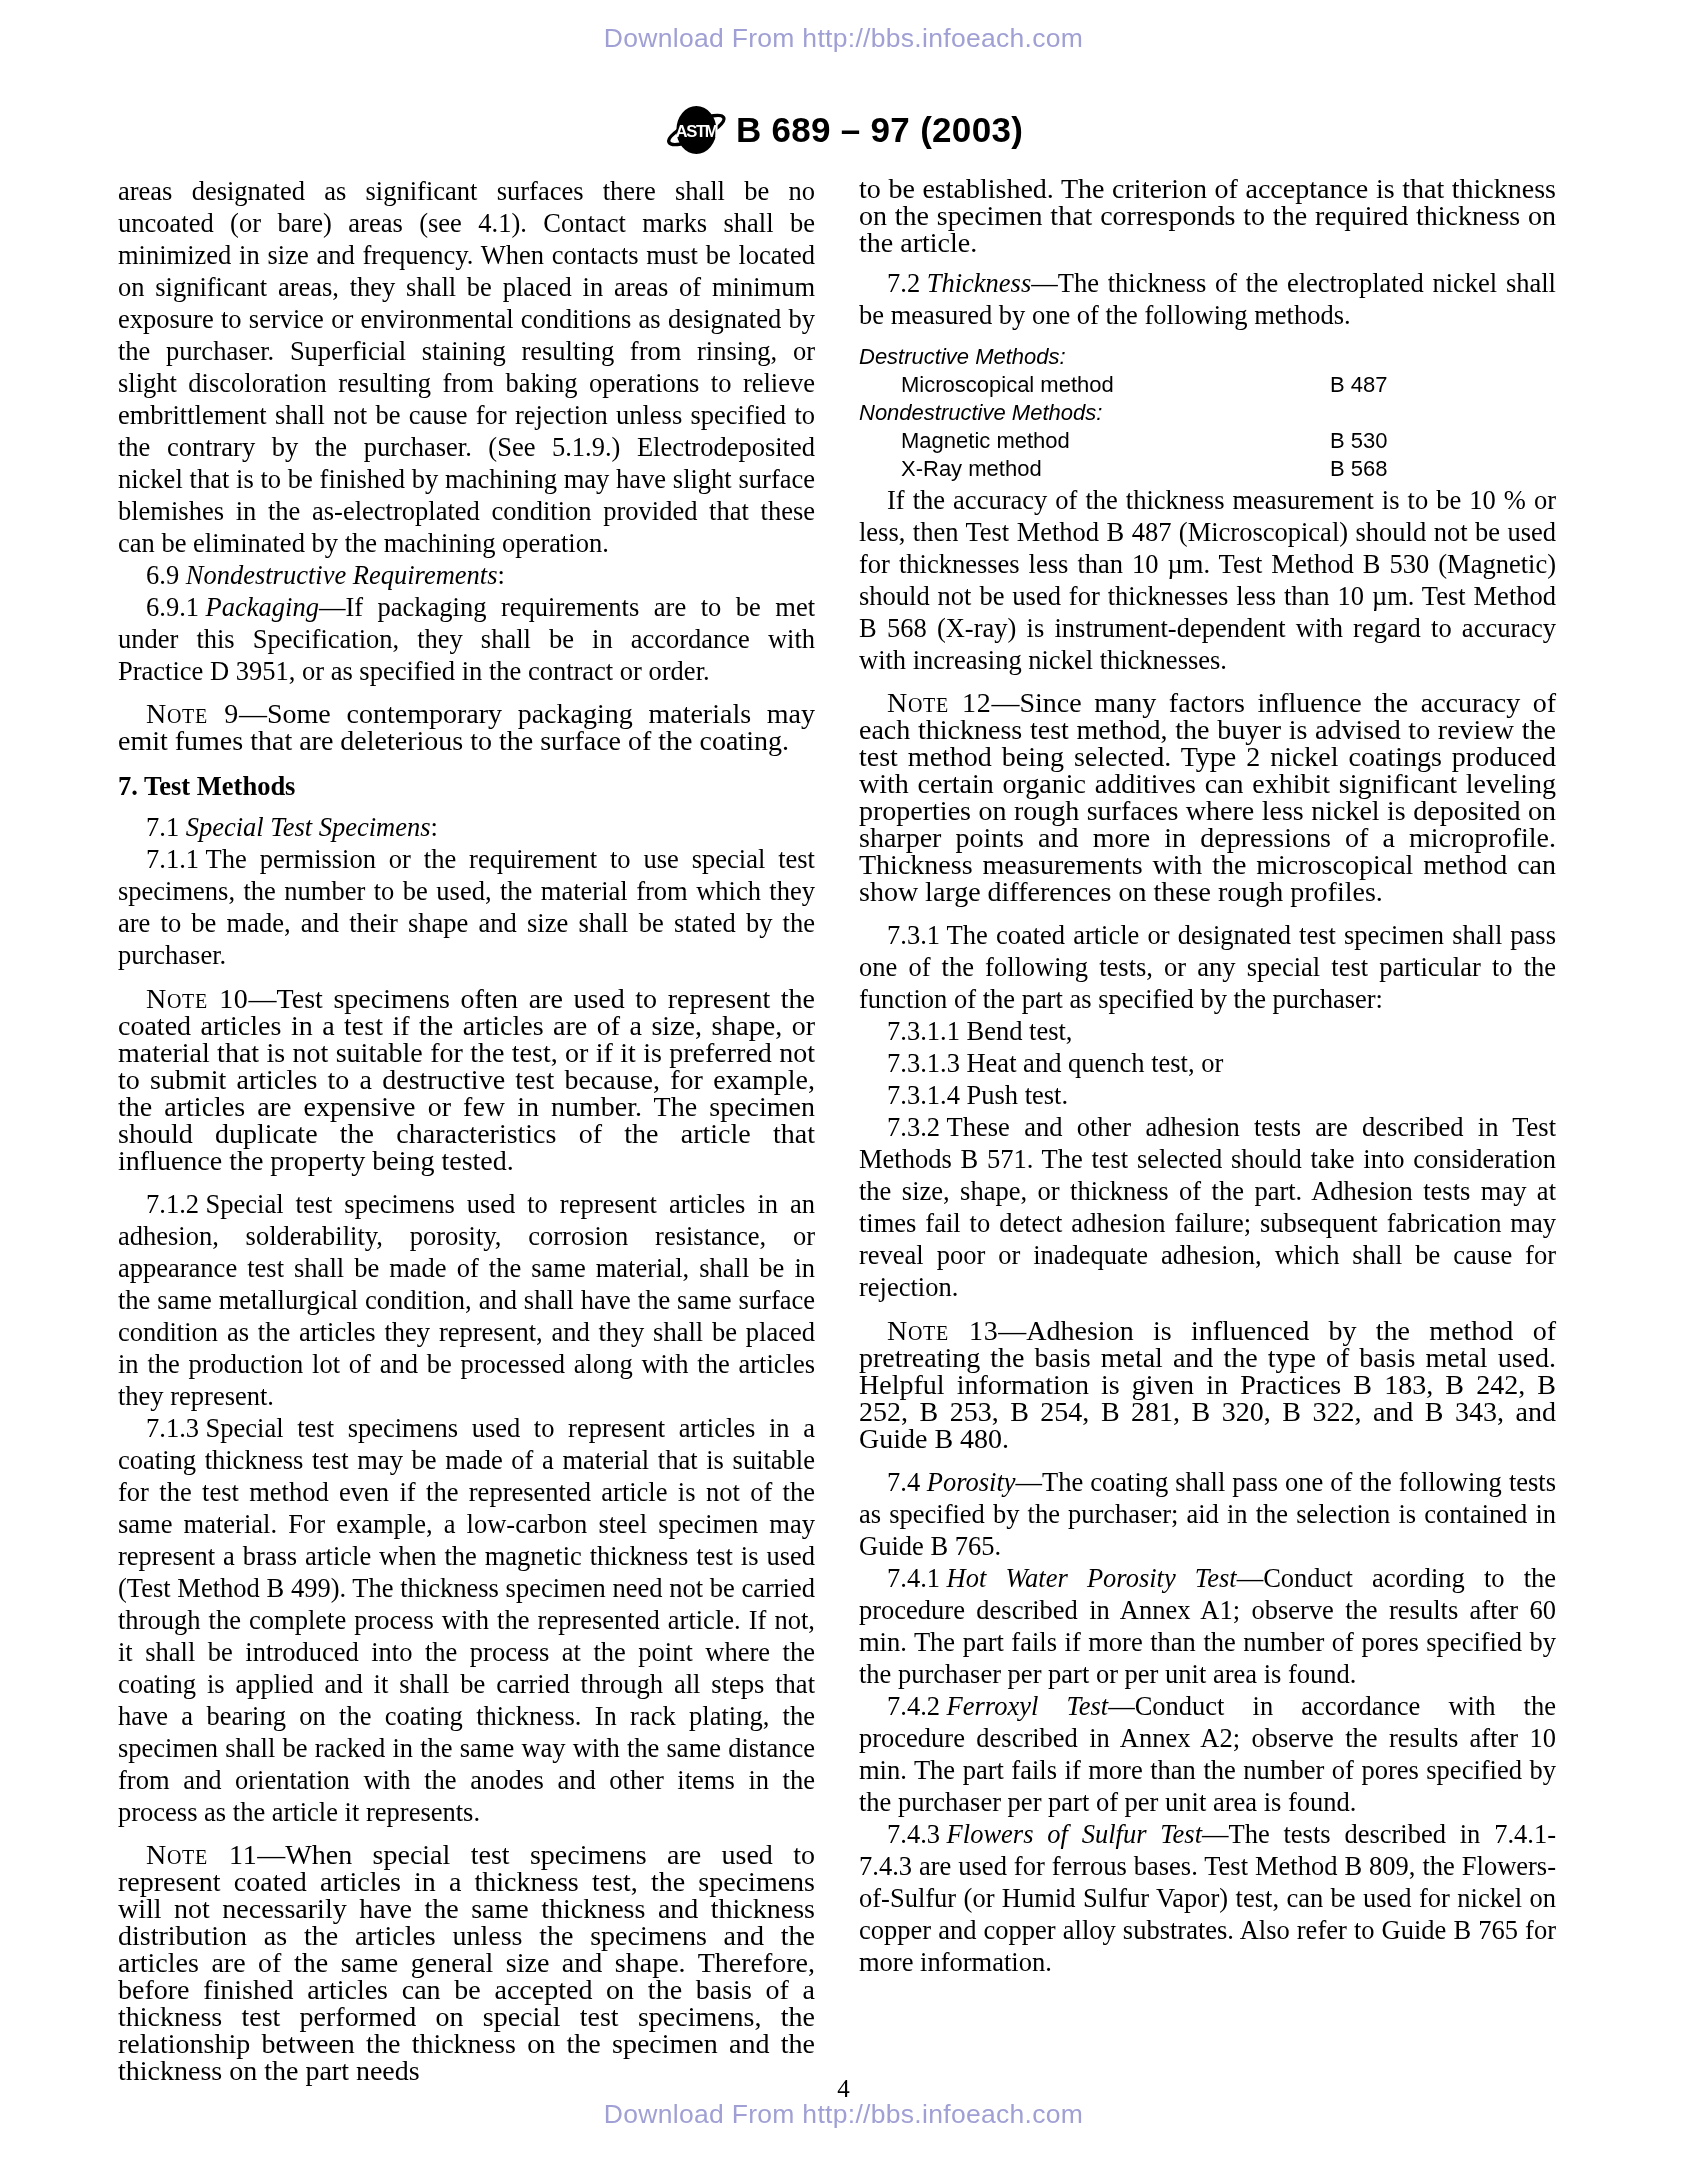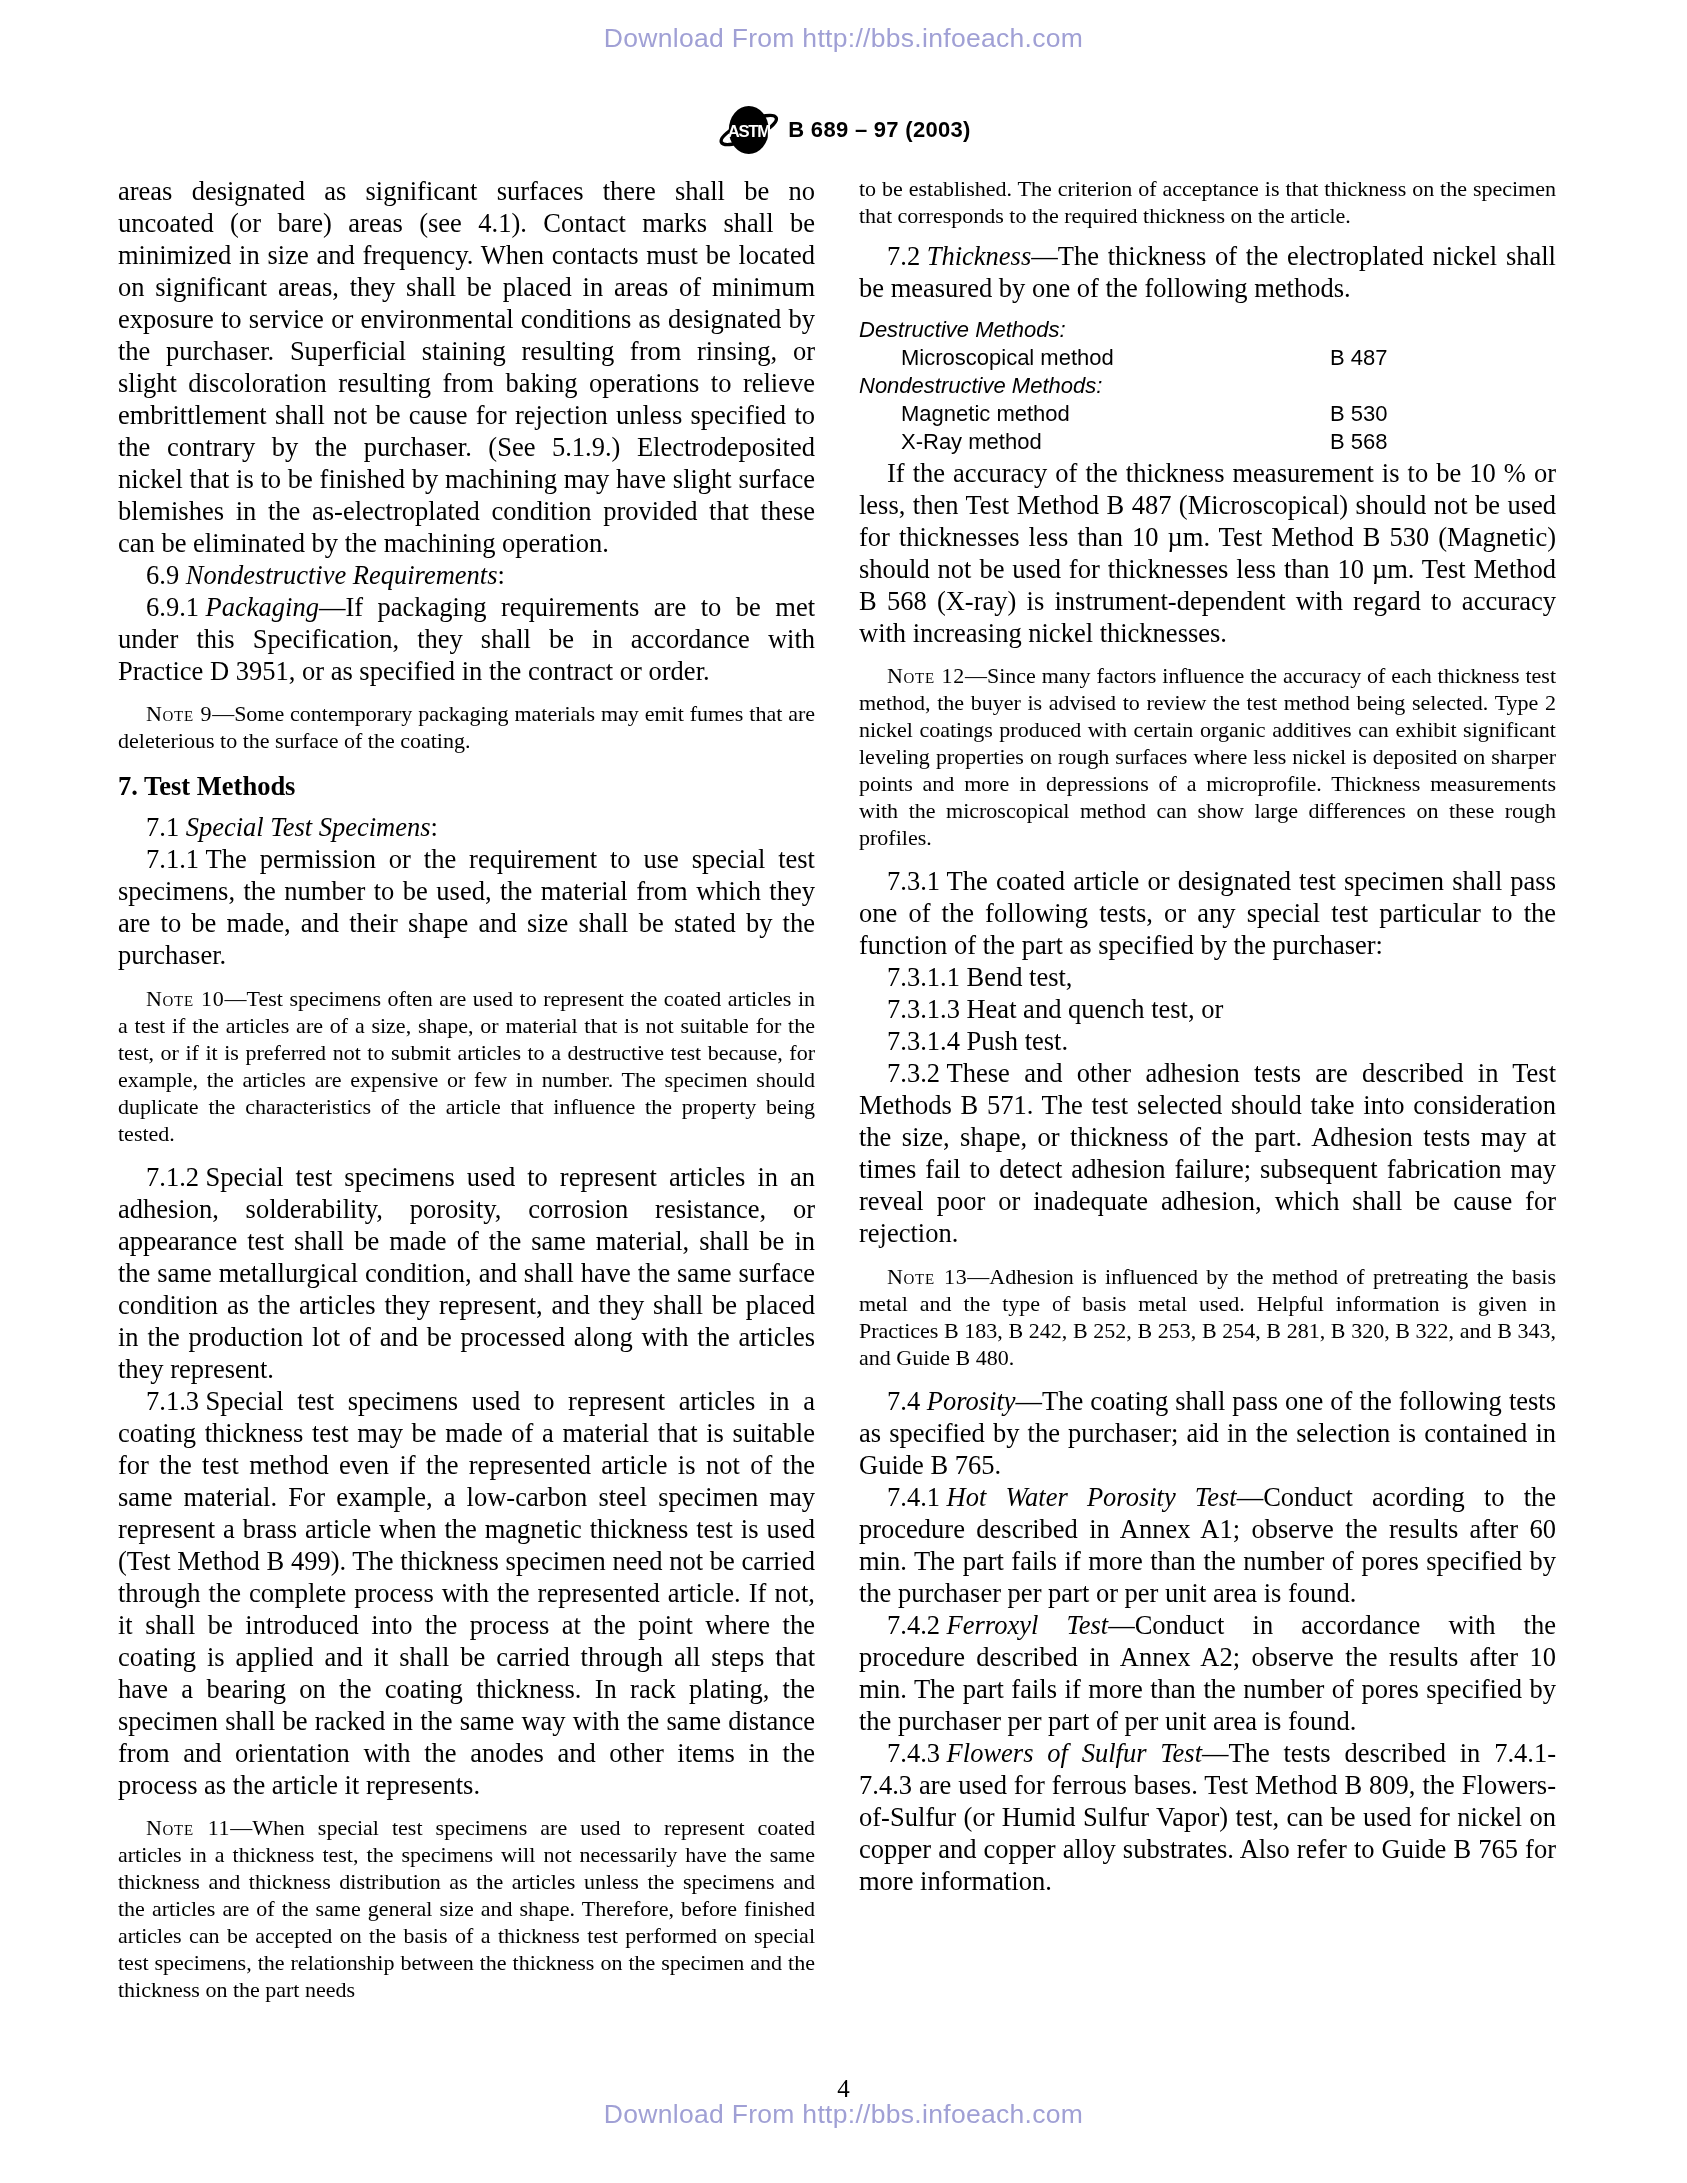--- a/index.html
+++ b/index.html
@@ -13,32 +13,32 @@
     font-size:26.5px; letter-spacing:0.3px; white-space:nowrap;
   }
   .watermark.top { top:22.5px; }
   .watermark.bottom { top:2099px; }
   .doc-header {
     position:absolute; top:98px; left:50%; transform:translateX(-50%);
     display:flex; align-items:center; gap:8px;
   }
   .logo { display:block; width:64px; height:64px; }
   .doc-number {
-    font-family:"Liberation Sans", sans-serif; font-weight:bold; font-size:22px;
+    font-family:"Liberation Sans", sans-serif; font-weight:bold; font-size:35px;
     letter-spacing:0.3px; white-space:nowrap;
   }
   .col { position:absolute; top:175px; width:697px; }
   .col.left  { left:118px; }
   .col.right { left:859px; }
   p.body {
     margin:0; font-size:26.5px; line-height:32px; text-align:justify; text-indent:28px;
   }
   p.body.noindent { text-indent:0; }
   p.note {
-    margin:13.2px 0 14.6px; font-size:22px; line-height:27px; text-align:justify; text-indent:28px;
+    margin:13.2px 0 14.6px; font-size:28px; line-height:27px; text-align:justify; text-indent:28px;
   }
   p.note.cont { margin:0 0 10.6px; text-indent:0; }
   .notelabel { font-variant:small-caps; letter-spacing:0.7px; }
   h2.sec {
     margin:16px 0 9.3px; font-size:26.5px; line-height:32px; font-weight:bold;
   }
   .num { margin-right:6.6px; }
   .methods {
     margin:12px 0 1px; font-family:"Liberation Sans", sans-serif;
     font-size:22px; line-height:28px;

